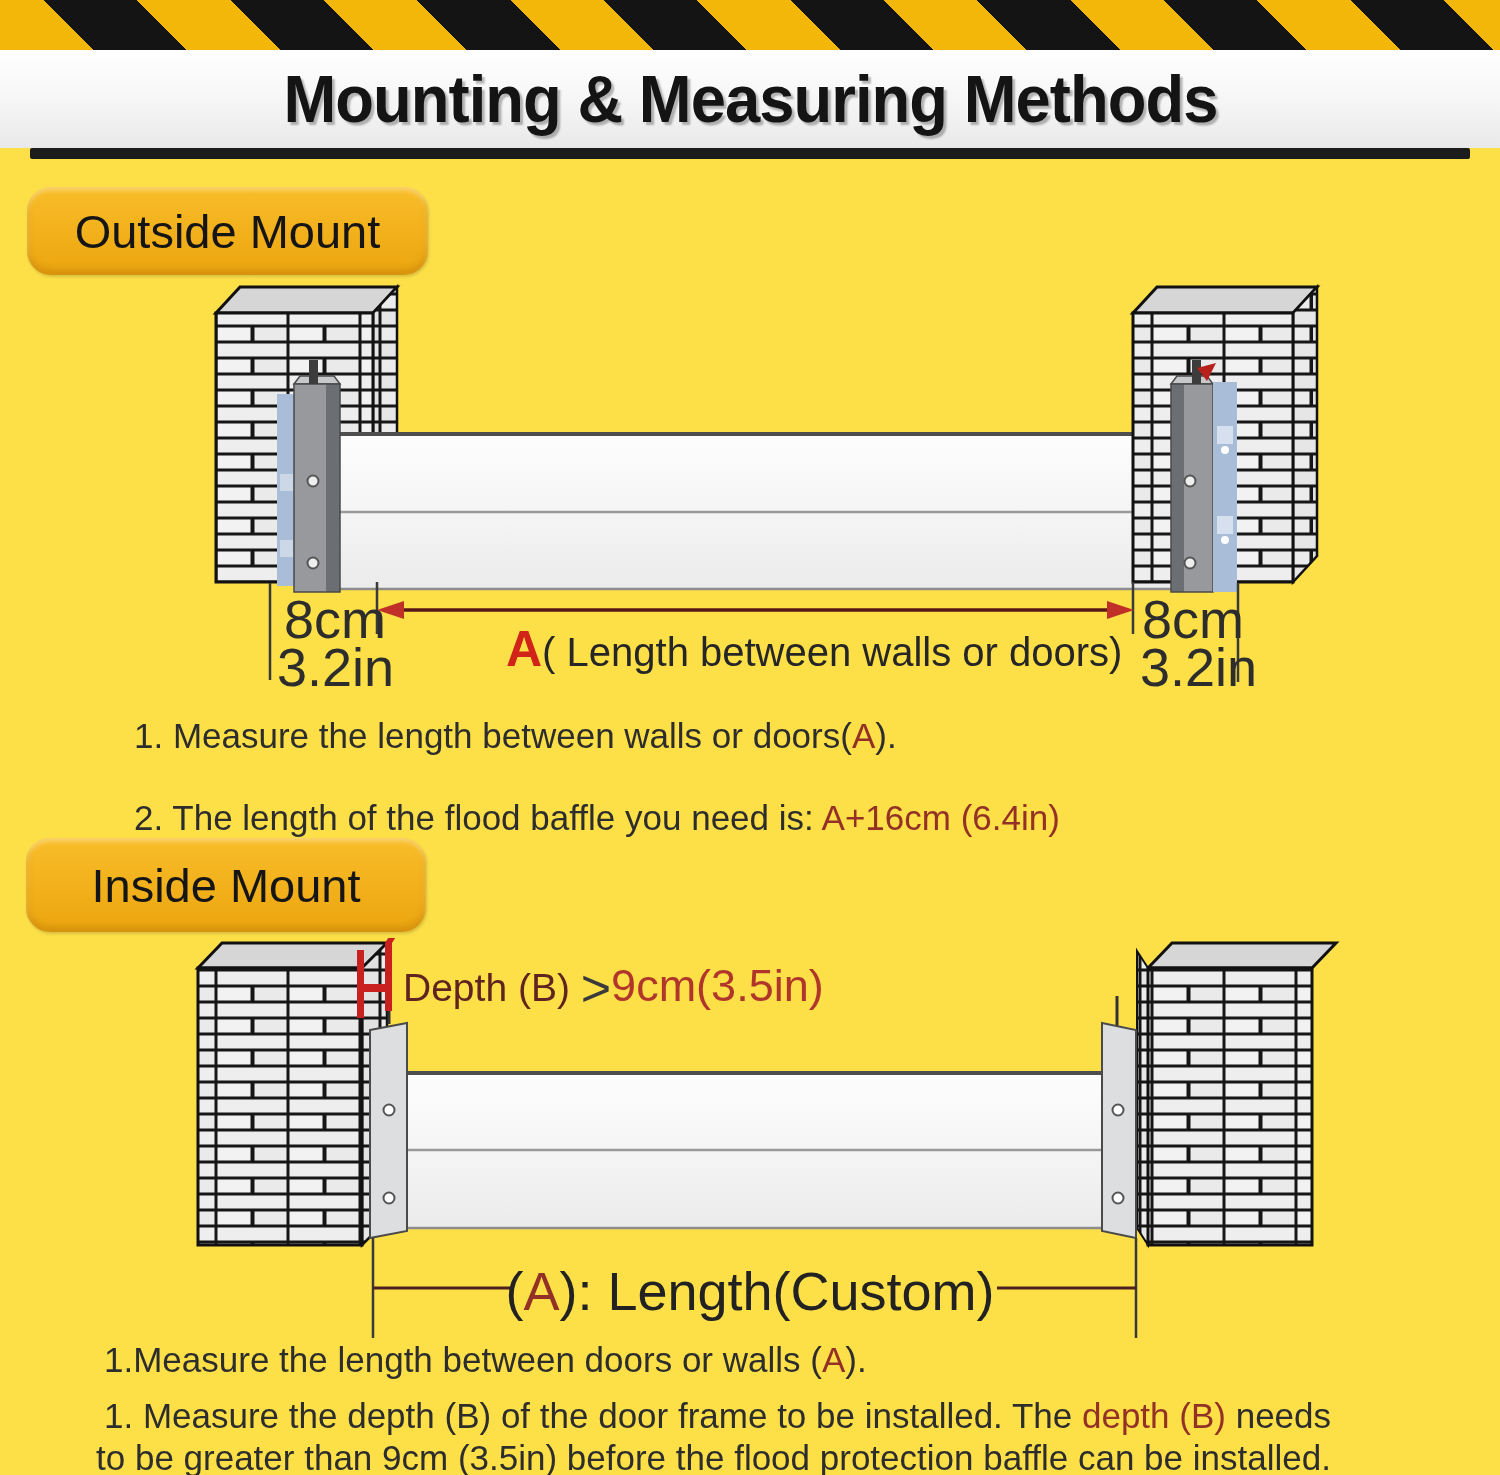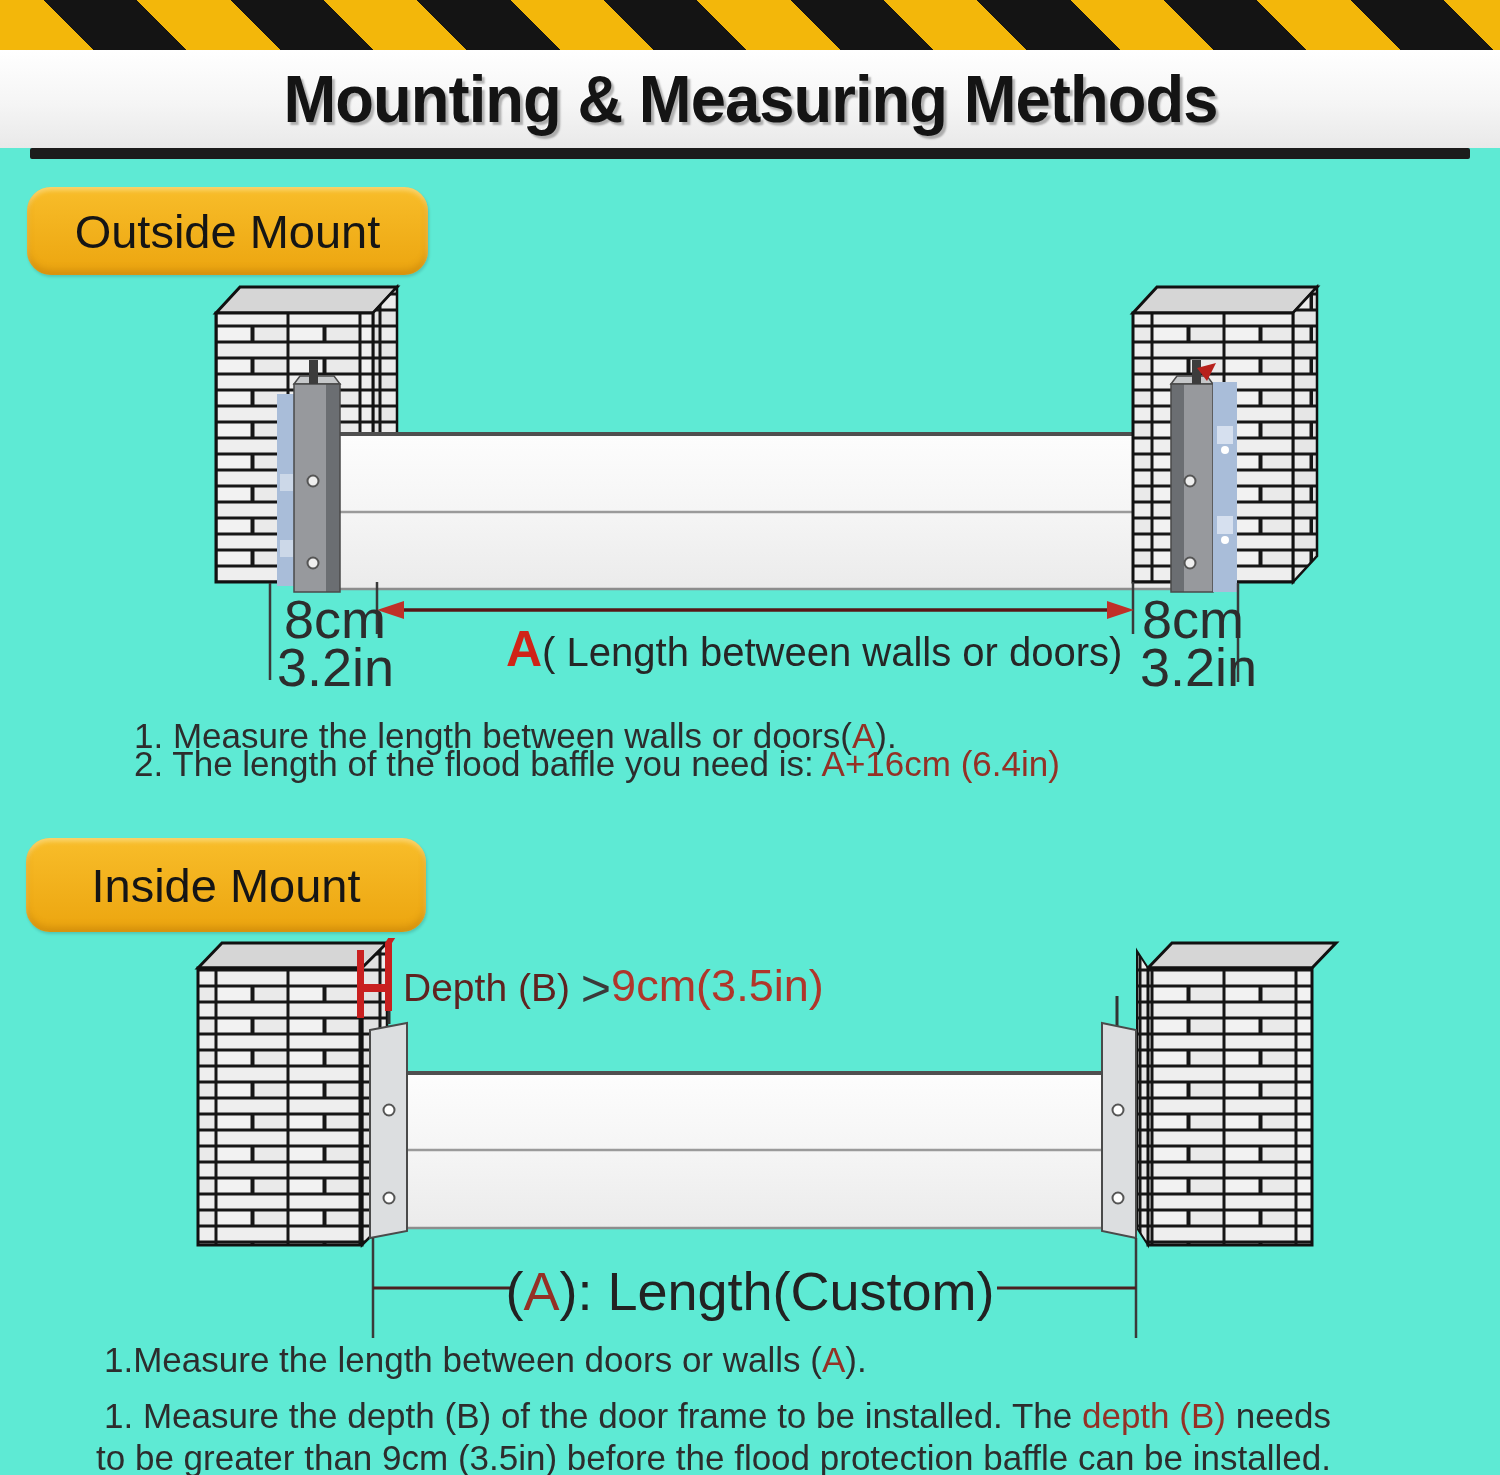--- a/index.html
+++ b/index.html
@@ -1,17 +1,17 @@
 <!DOCTYPE html>
 <html style="--tape-yellow: #f3b70a; --tape-black: #141414; --badge-top: #f8bd2a; --badge-bottom: #eca50f; --bar: #1c1c1c; --text: #2d2d2d; --red-bright: #d02418; --red-dark: #943126; --maroon: #5f2320; --arrow-line: #581717; --arrow-head: #c03028; --seal-blue: #a9bdd9; --channel-gray: #97999d; --channel-dark: #6b6e72; --channel-light: #dcdee0; --top-face: #d6d6d6;"><head>
 <meta charset="utf-8">
 <style>
   html,body{margin:0;padding:0;background:#ffffff;}
   #page{
-    position:relative;width:1500px;height:1475px;overflow:hidden;background:#5eead4;
+    position:relative;width:1500px;height:1475px;overflow:hidden;background:#fde047;
     font-family:"Liberation Sans", sans-serif;color:var(--text,#2d2d2d);
   }
   
   .tape{
     position:absolute;left:0;top:0;width:1500px;height:50px;
     background:repeating-linear-gradient(45deg,var(--tape-yellow,#f3b70a) 0 66px,var(--tape-black,#141414) 66px 132px);
     box-shadow:0 3px 4px rgba(0,0,0,.18);
   }
   .title-band{
     position:absolute;left:0;top:50px;width:1500px;height:98px;
@@ -43,21 +43,21 @@
   
   .lbl{position:absolute;white-space:nowrap;color:var(--text,#2d2d2d);}
   .cm{font-size:54px;}
   #t8l{left:284px;top:588px;} #t32l{left:277px;top:636px;}
   #t8r{left:1142px;top:588px;} #t32r{left:1140px;top:636px;}
   #dim-out{left:506px;top:620px;}
   #dim-out .a{color:var(--red-bright,#d02418);font-weight:700;font-size:50px;}
   #dim-out .cap{font-size:40px;color:#262626;}
   .step{font-size:35px;}
   #ostep1{left:134px;top:716px;}
-  #ostep2{left:134px;top:744px;}
+  #ostep2{left:134px;top:798px;}
   .redtxt{color:var(--red-dark,#943126);}
   #depth-lbl{left:403px;top:958px;}
   #depth-lbl .d{color:var(--maroon,#5f2320);font-size:39px;}
   #depth-lbl .gt{color:#3a3a3a;font-size:52px;vertical-align:-5px;}
   #depth-lbl .v{color:#b0362b;font-size:45px;margin-top:17px;}
   #dim-in{left:0;right:0;top:1260px;text-align:center;font-size:54px;color:#222;}
   #istep1{left:104px;top:1340px;}
   #istep2a{left:104px;top:1396px;}
   #istep2b{left:96px;top:1438px;}
 </style>

